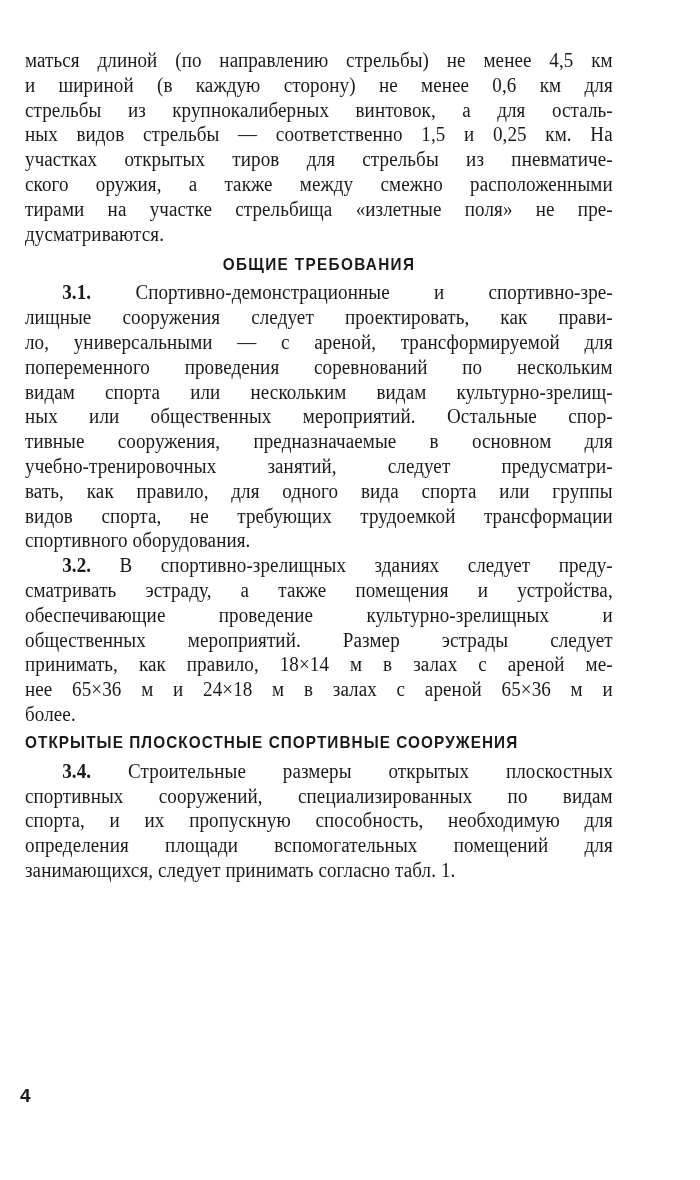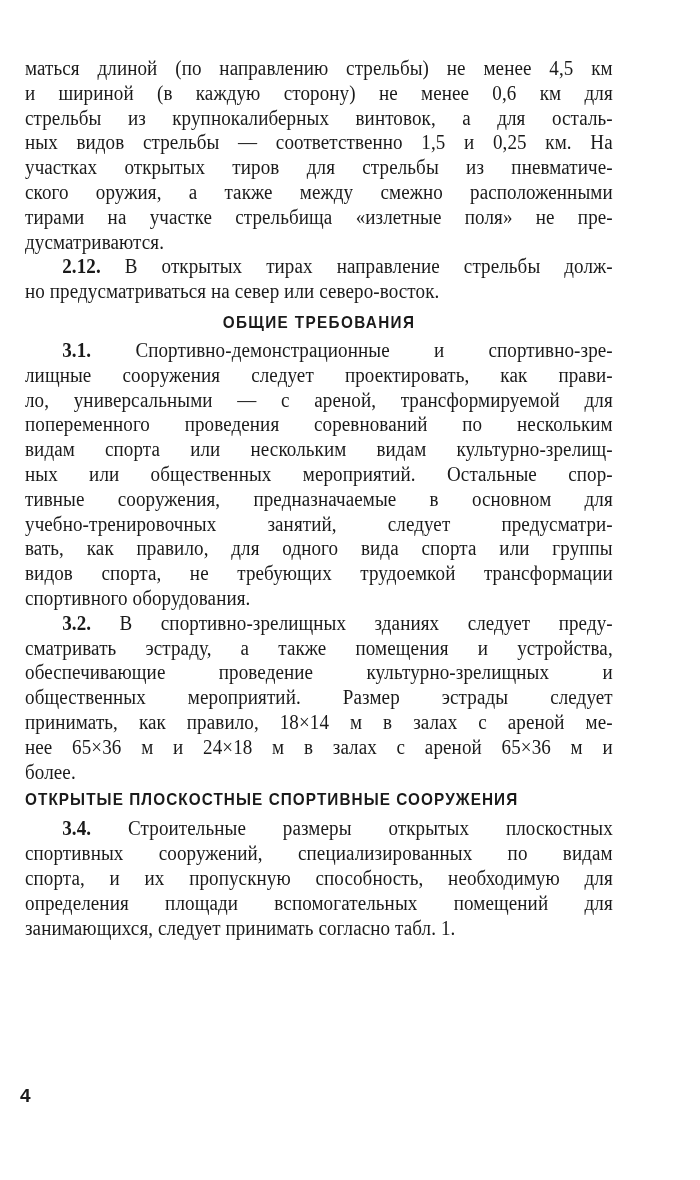--- a/index.html
+++ b/index.html
@@ -11,21 +11,21 @@
       width: 700px;
       height: 1180px;
       position: relative;
       overflow: hidden;
       font-family: "Liberation Serif", "DejaVu Serif", serif;
       color: #1a1a1a;
     }
     .page {
       position: absolute;
       left: 25px;
-      top: 56px;
+      top: 48px;
       width: 588px;
     }
     .line {
       display: block;
       font-size: 20.5px;
       line-height: 24.8px;
       height: 24.8px;
       white-space: nowrap;
       text-align: justify;
       text-align-last: justify;
@@ -92,24 +92,20 @@
     <span class="line">маться длиной (по направлению стрельбы) не менее 4,5 км</span>
     <span class="line">и шириной (в каждую сторону) не менее 0,6 км для</span>
     <span class="line">стрельбы из крупнокалиберных винтовок, а для осталь-</span>
     <span class="line">ных видов стрельбы — соответственно 1,5 и 0,25 км. На</span>
     <span class="line">участках открытых тиров для стрельбы из пневматиче-</span>
     <span class="line">ского оружия, а также между смежно расположенными</span>
     <span class="line">тирами на участке стрельбища «излетные поля» не пре-</span>
     <span class="line last">дусматриваются.</span>
   </div>
 
-  <div class="block">
-    <span class="line indent"><span class="num">2.12.</span> <span>В открытых тирах направление стрельбы долж-</span></span>
-    <span class="line last">но предусматриваться на север или северо-восток.</span>
-  </div>
 
 
   <span class="subheading sub1">ОБЩИЕ ТРЕБОВАНИЯ</span>
 
   <div class="block">
     <span class="line indent"><span class="num">3.1.</span> <span>Спортивно-демонстрационные и спортивно-зре-</span></span>
     <span class="line">лищные сооружения следует проектировать, как прави-</span>
     <span class="line">ло, универсальными — с ареной, трансформируемой для</span>
     <span class="line">попеременного проведения соревнований по нескольким</span>
     <span class="line">видам спорта или нескольким видам культурно-зрелищ-</span>

